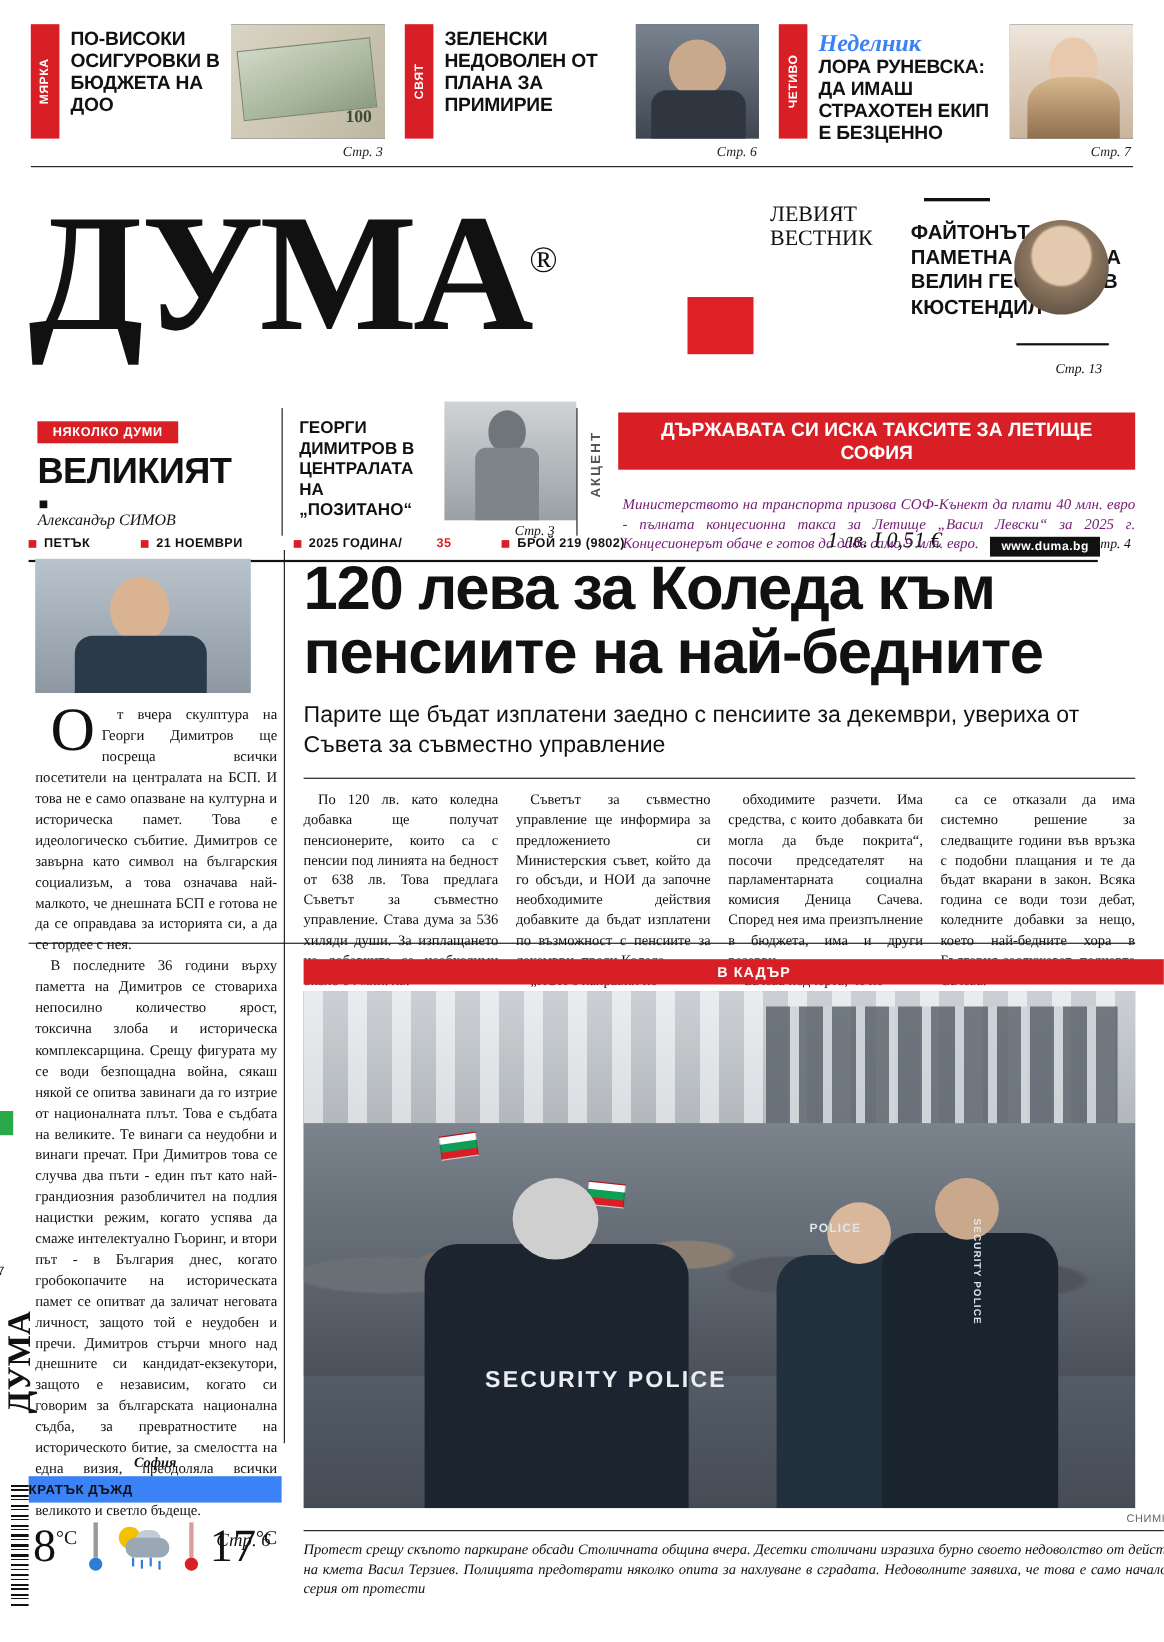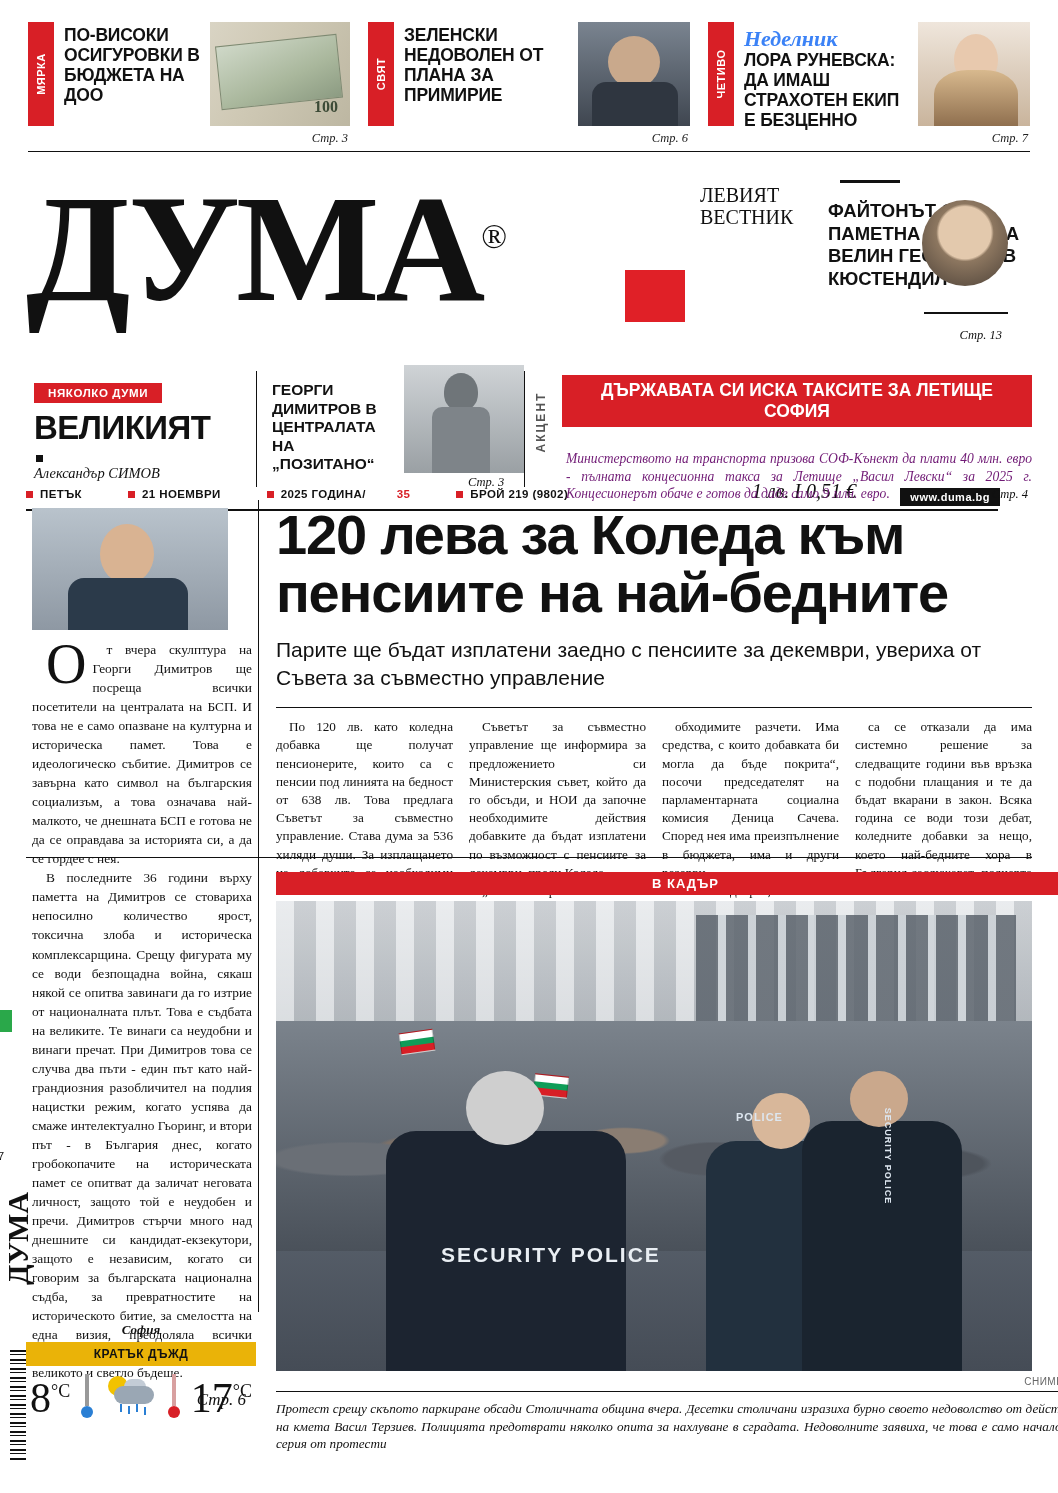--- a/index.html
+++ b/index.html
@@ -234,22 +234,22 @@
     text-align:right; font-family:"Liberation Serif", serif; font-style:italic;
     font-size:17px; padding:6px 6px 0 0;
   }
 
   
   .weather { position:absolute; left:26px; top:1322px; width:230px; }
   .w-city {
     text-align:center; font-family:"Liberation Serif", serif; font-weight:bold; font-style:italic;
     font-size:13px; padding-bottom:4px;
   }
-  .w-band { background:#eab308; text-align:center; font-size:12px; font-weight:bold; padding:5px 0; letter-spacing:.5px;}
-  .w-row { display:flex; align-items:flex-start; justify-content:space-between; padding:8px 4px 0 4px; height:72px;}
+  .w-band { background:#3b82f6; font-size:12px; font-weight:bold; padding:5px 0; letter-spacing:.5px;}
+  .w-row { display:flex; align-items:center; justify-content:space-between; padding:8px 4px 0 4px; height:72px;}
   .w-temp { font-family:"Liberation Serif", serif; font-size:42px; }
   .w-temp sup { font-size:18px; }
   .therm { width:12px; height:44px; position:relative; }
   .therm i { position:absolute; left:4px; top:0; width:4px; height:32px; background:#999; }
   .therm b { position:absolute; left:0; bottom:0; width:12px; height:12px; border-radius:50%; background:#2a7fd4; }
   .therm.red b { background:#d81f26; }
   .therm.red i { background:#d8a0a0; }
   .wicon { width:54px; height:40px; position:relative; }
   .wicon .sun { position:absolute; left:4px; top:2px; width:20px; height:20px; border-radius:50%; background:#f2c200;}
   .wicon .cl1 { position:absolute; left:10px; top:12px; width:40px; height:18px; border-radius:10px; background:#9aa7b4;}

